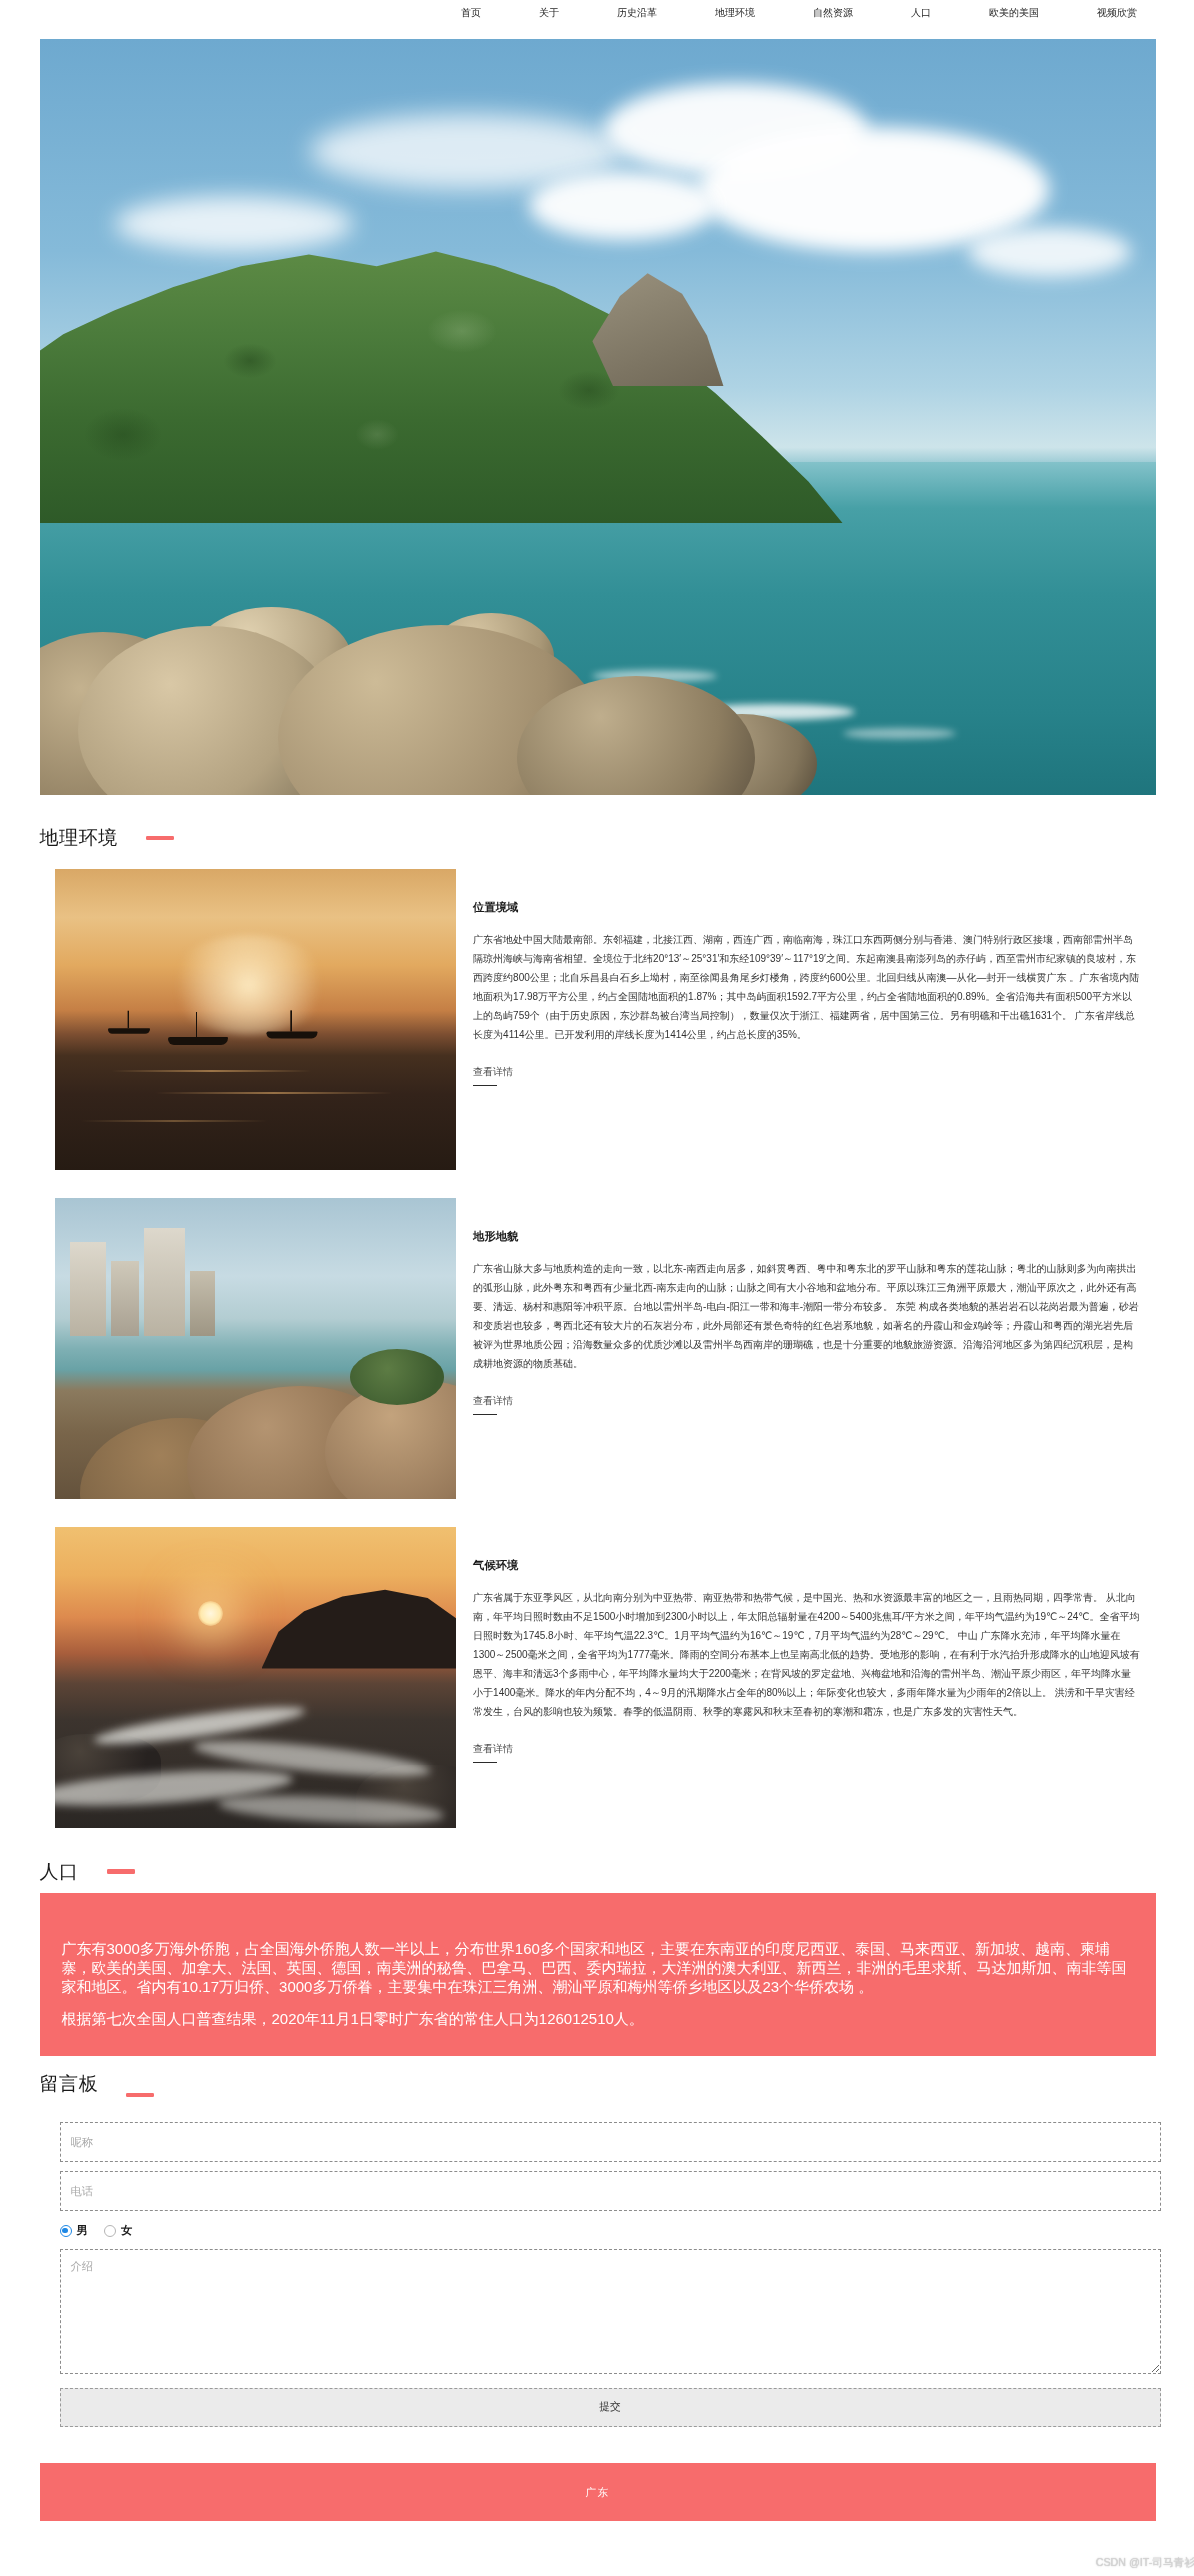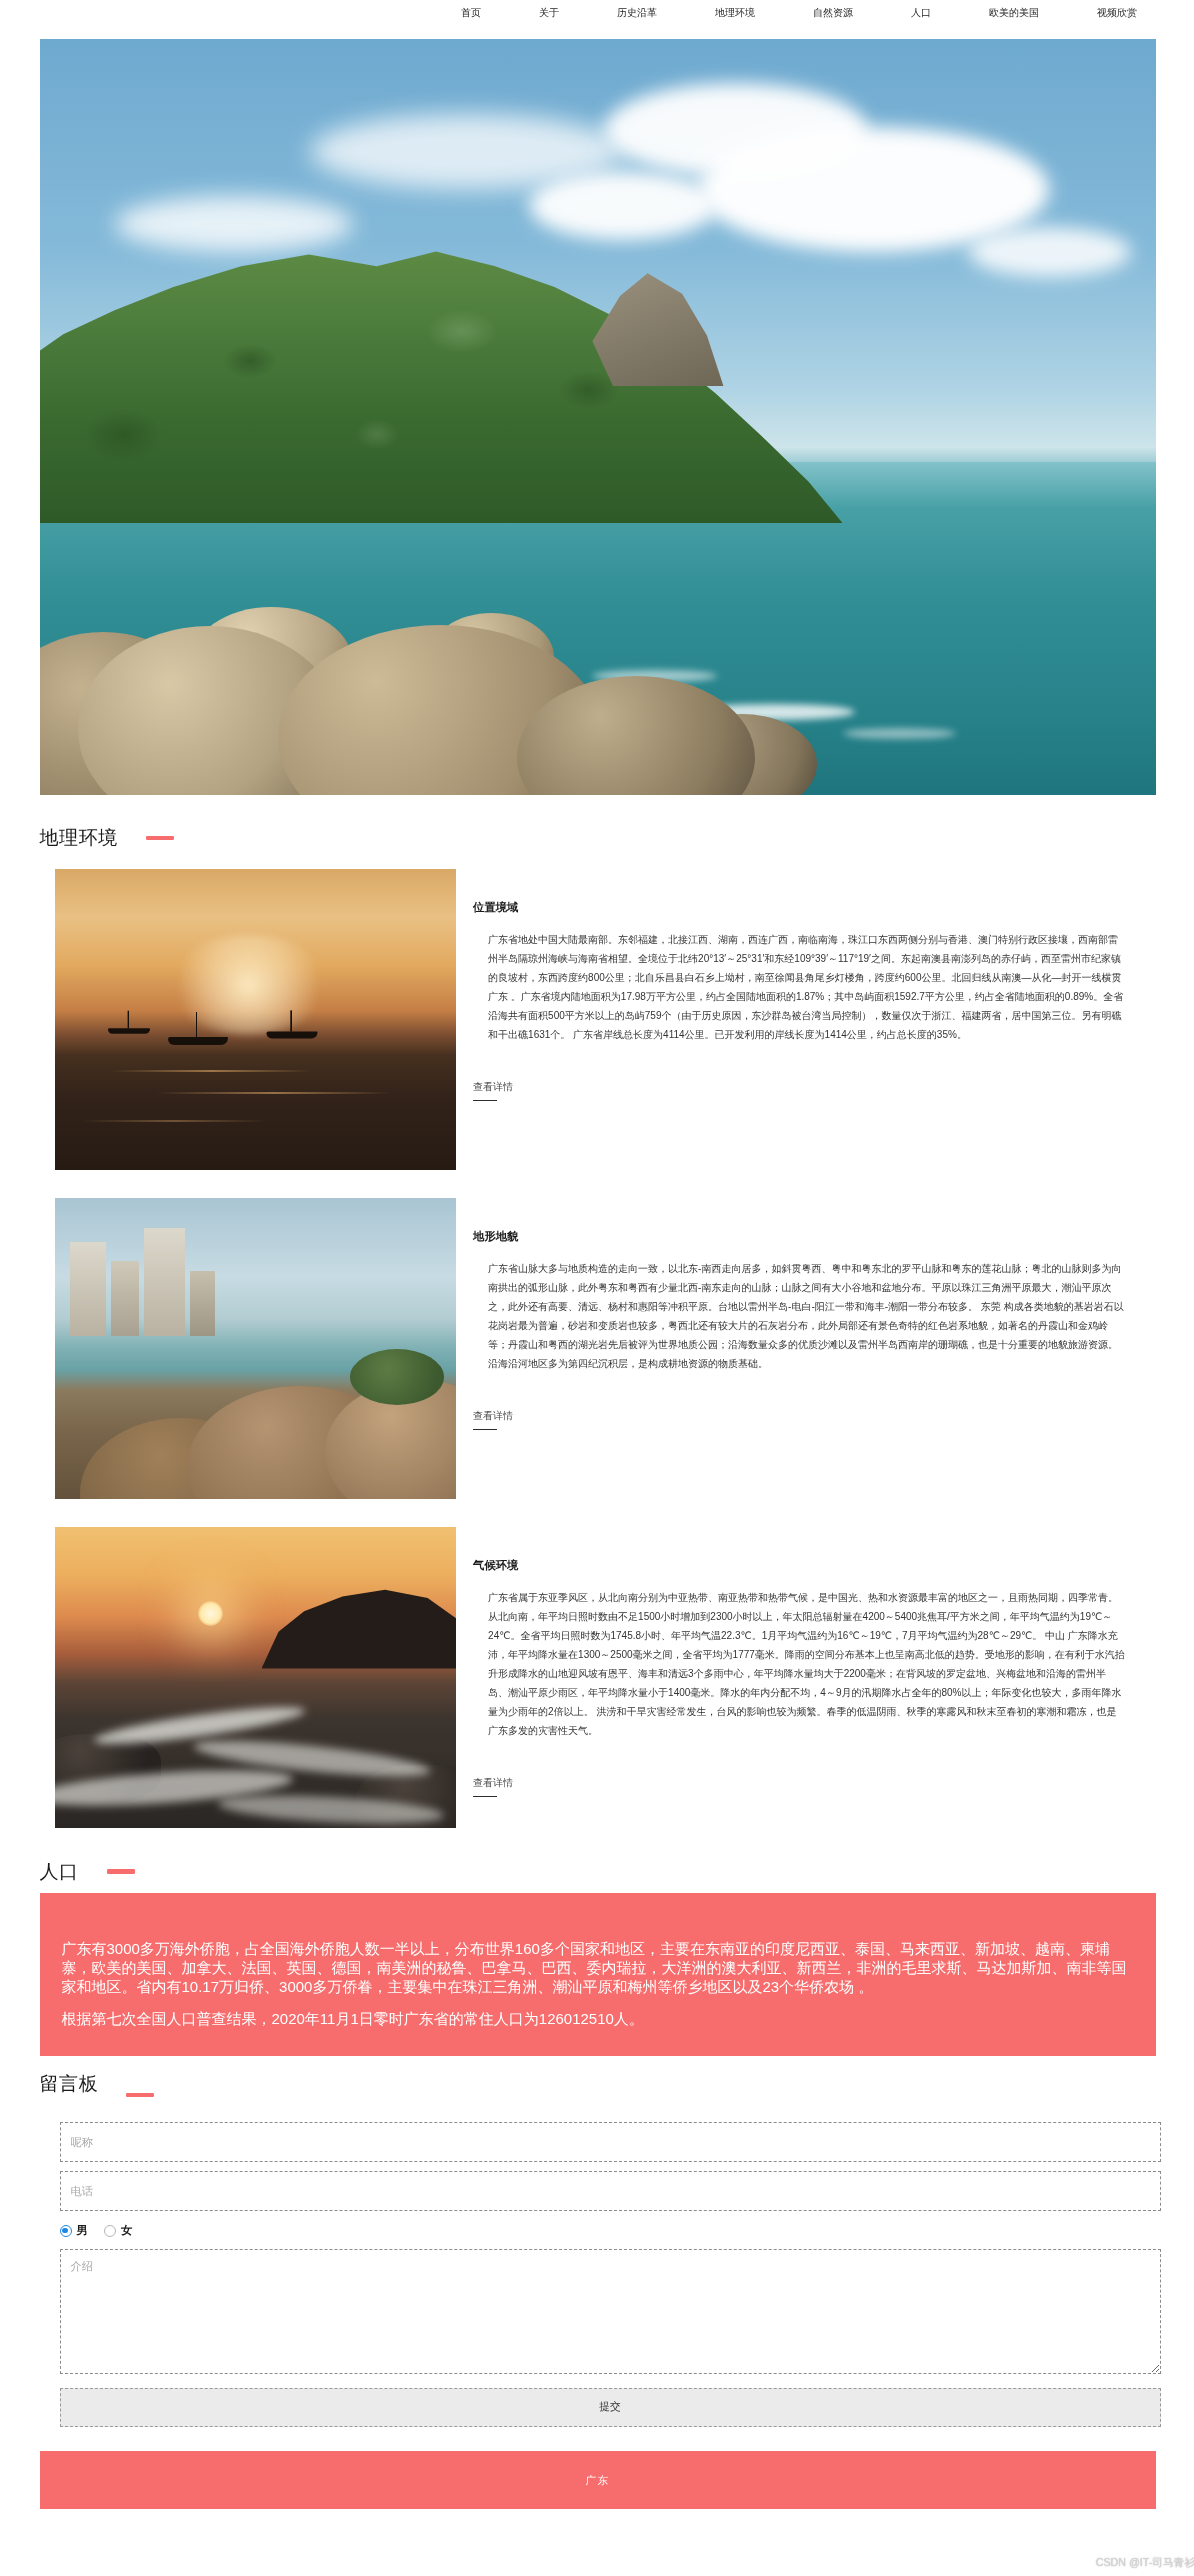--- a/index.html
+++ b/index.html
@@ -57,21 +57,21 @@
   .head-geo { margin:30px 0 17.6px 0; }
   .head-pop { margin:31px 0 8.8px 0; }
   .head-msg { margin:15px 0 25px 0;align-items:flex-end; }
 
   
   .cards { padding:0 15px; }
   .card { display:flex; margin-bottom:28px; }
   .card-img { width:401px; height:301px; flex:0 0 401px; position:relative; overflow:hidden; }
   .card-body { flex:1; margin-left:17.6px; padding-top:31px; }
   .card-body h3 { font-size:11.3px; font-weight:700; color:#1a1a1a; margin:0 0 15px 0; }
-  .card-body p { font-size:10px; line-height:19px; color:#333; margin:15px; }
+  .card-body p { font-size:10px; line-height:19px; color:#333; margin:0; }
   .detail-link { display:inline-block; margin-top:21.3px; font-size:10px; color:#4a4a4a; text-decoration:none; cursor:pointer; }
   .detail-rule { width:24px; height:1.3px; background:#2b2b2b; margin-top:6.3px; }
 
   
   .scene-sunset { background:linear-gradient(180deg,#d9a866 0%,#e9c184 16%,#e2a95f 32%,#c57f45 47%,#7c4e31 55%,#46301f 62%,#33231a 75%,#261b13 100%); }
   .sun-glow1 { position:absolute; left:28%; top:22%; width:163px; height:100px; border-radius:50%;
                background:radial-gradient(circle,#fbe7bd 0%,rgba(251,231,189,.45) 45%,transparent 75%); filter:blur(3.8px); }
   .boat { position:absolute; }
   .hull { width:60px; height:8.2px; background:#17100a; border-radius:2.5px 1.3px 8.8px 7.5px; }
   .mast { position:absolute; left:28px; top:-25px; width:1.9px; height:25px; background:#17100a; }
@@ -131,21 +131,21 @@
   .radio-row input[type=radio]:checked { border-color:#1e88e5; }
   .radio-row input[type=radio]:checked::after { content:""; position:absolute; left:1.9px; top:1.9px; width:5.6px; height:5.6px;
            border-radius:50%; background:#1e88e5; }
   .intro { margin-top:11.3px; width:1101px; height:125px; border:0.6px dashed #8c8c8c; resize:vertical;
            font-size:11.3px; color:#333; padding:8.8px 10px; outline:none; font-family:inherit; }
   .intro::placeholder { color:#a9a9a9; }
   .submit-btn { margin-top:11.3px; width:1101px; height:39px; border:0.6px dashed #9a9a9a; background:#ebebeb;
            font-size:10.7px; color:#333; cursor:pointer; font-family:inherit; }
 
   
-  footer { margin-top:24px; width:1116px; height:58px; line-height:58px; text-align:center;
+  footer { margin-top:36px; width:1116px; height:58px; line-height:58px; text-align:center;
            color:#fff; font-size:10.7px; letter-spacing:1.3px; }
   .watermark { position:absolute; right:0; bottom:6.3px; font-size:10.7px; color:#d4d4d4;
            text-shadow:0 0 1.3px rgba(110,110,110,.55); pointer-events:none; }
 </style>
 </head>
 <body>
 
 <div class="page">
 
   <nav>

